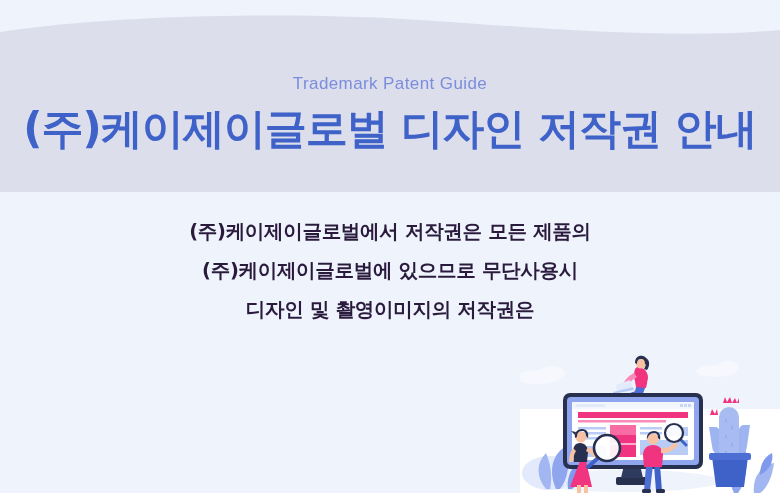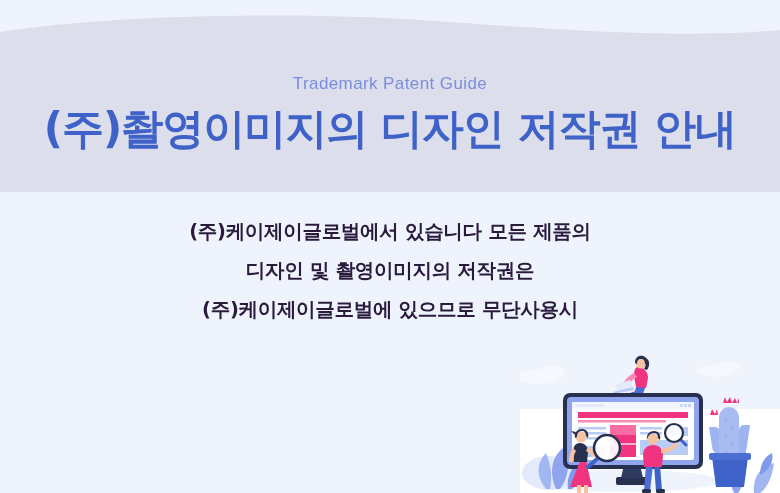--- a/index.html
+++ b/index.html
@@ -56,27 +56,27 @@
 <div id="stage">
 
   <div class="band-wrap">
     <svg class="band-svg" width="780" height="192" viewBox="0 0 780 192">
       <path d="M0,32 C120,14 300,12 420,20 C540,28 670,40 780,30 L780,192 L0,192 Z" fill="#dcdeeb"></path>
     </svg>
   </div>
 
   <div class="header-text">
     <div class="eyebrow">Trademark Patent Guide</div>
-    <div class="headline">(주)촬영이미지의  디자인 저작권 안내</div>
+    <div class="headline">(주)케이제이글로벌  디자인 저작권 안내</div>
   </div>
 
   <div class="copy">
-    <span class="line">(주)케이제이글로벌에서  있습니다 모든 제품의</span>
+    <span class="line">(주)케이제이글로벌에서  저작권은 모든 제품의</span>
+    <span class="line">(주)케이제이글로벌에 있으므로 무단사용시</span>
     <span class="line">디자인 및  촬영이미지의 저작권은</span>
-    <span class="line">(주)케이제이글로벌에 있으므로 무단사용시</span>
   </div>
 
   <div class="illus">
     <svg width="260" height="140" viewBox="0 0 260 140">
 
       <g fill="#f6f8fe">
         <ellipse cx="18" cy="24" rx="22" ry="7"></ellipse>
         <ellipse cx="32" cy="20" rx="13" ry="7"></ellipse>
         <ellipse cx="196" cy="18" rx="20" ry="6"></ellipse>
         <ellipse cx="208" cy="14" rx="11" ry="6"></ellipse>

